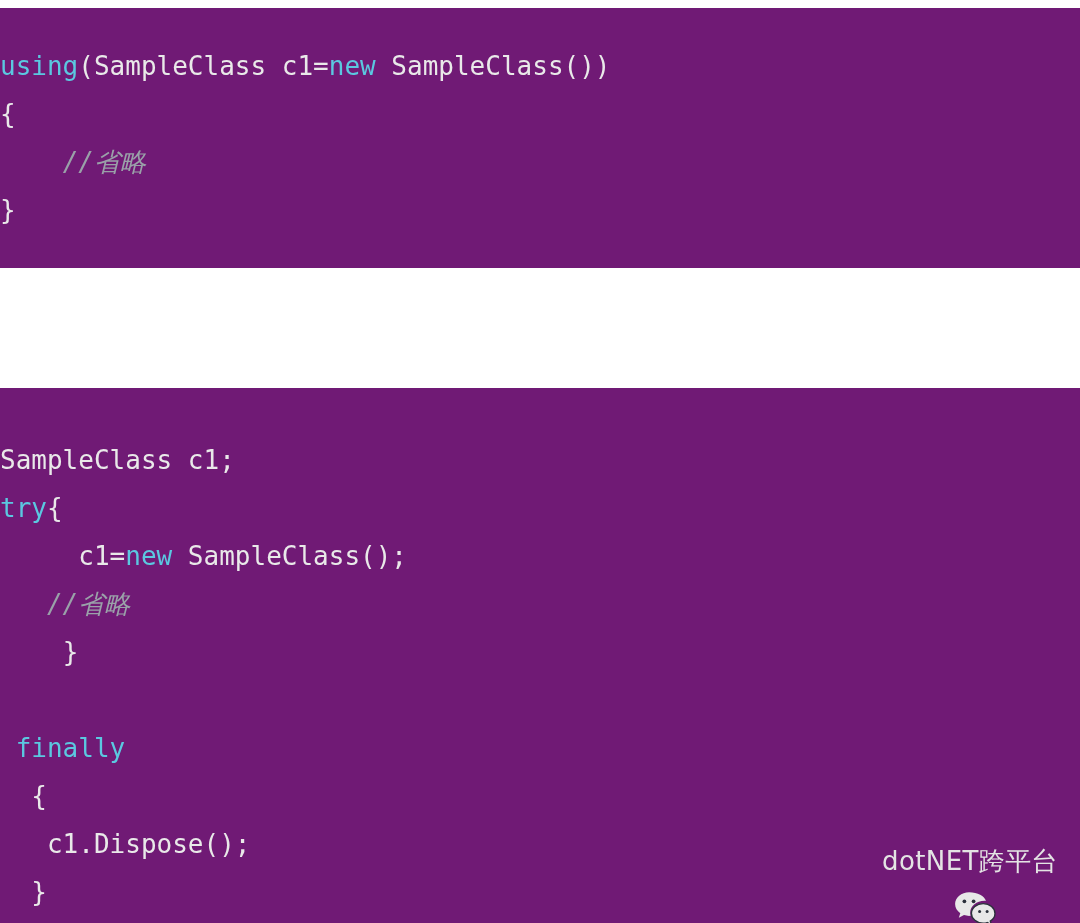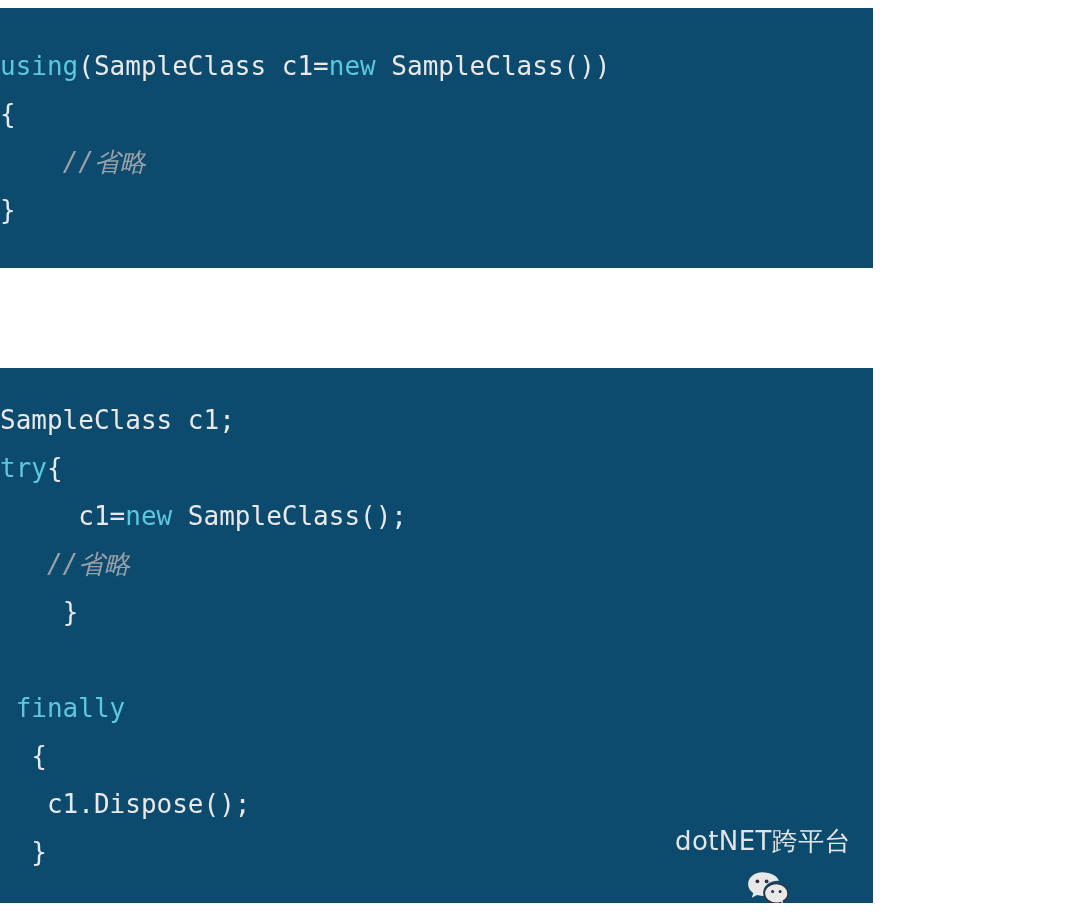--- a/index.html
+++ b/index.html
@@ -28,41 +28,41 @@
     top: 0;
     width: 1080px;
     height: 8px;
     background: #ffffff;
   }
 
   
   .code-block {
     position: absolute;
     left: 0;
-    width: 873px;
-    background: #0c4a6e;
+    width: 1080px;
+    background: #701a75;
     box-sizing: border-box;
     font-family: "DejaVu Sans Mono", "Liberation Mono", monospace;
     font-size: 26px;
     line-height: 48px;
     color: #e6e6e6;
     white-space: pre;
     overflow: hidden;
   }
 
   #code-block-1 {
     top: 8px;
     height: 260px;
     padding-top: 34px;
   }
 
   #code-block-2 {
-    top: 368px;
+    top: 388px;
     height: 535px;
-    padding-top: 28px;
+    padding-top: 48px;
   }
 
   .code-line {
     display: block;
     height: 48px;
     white-space: pre;
   }
 
   .kw      { color: #5bc8e0; }
   .plain   { color: #e9e9e9; }

